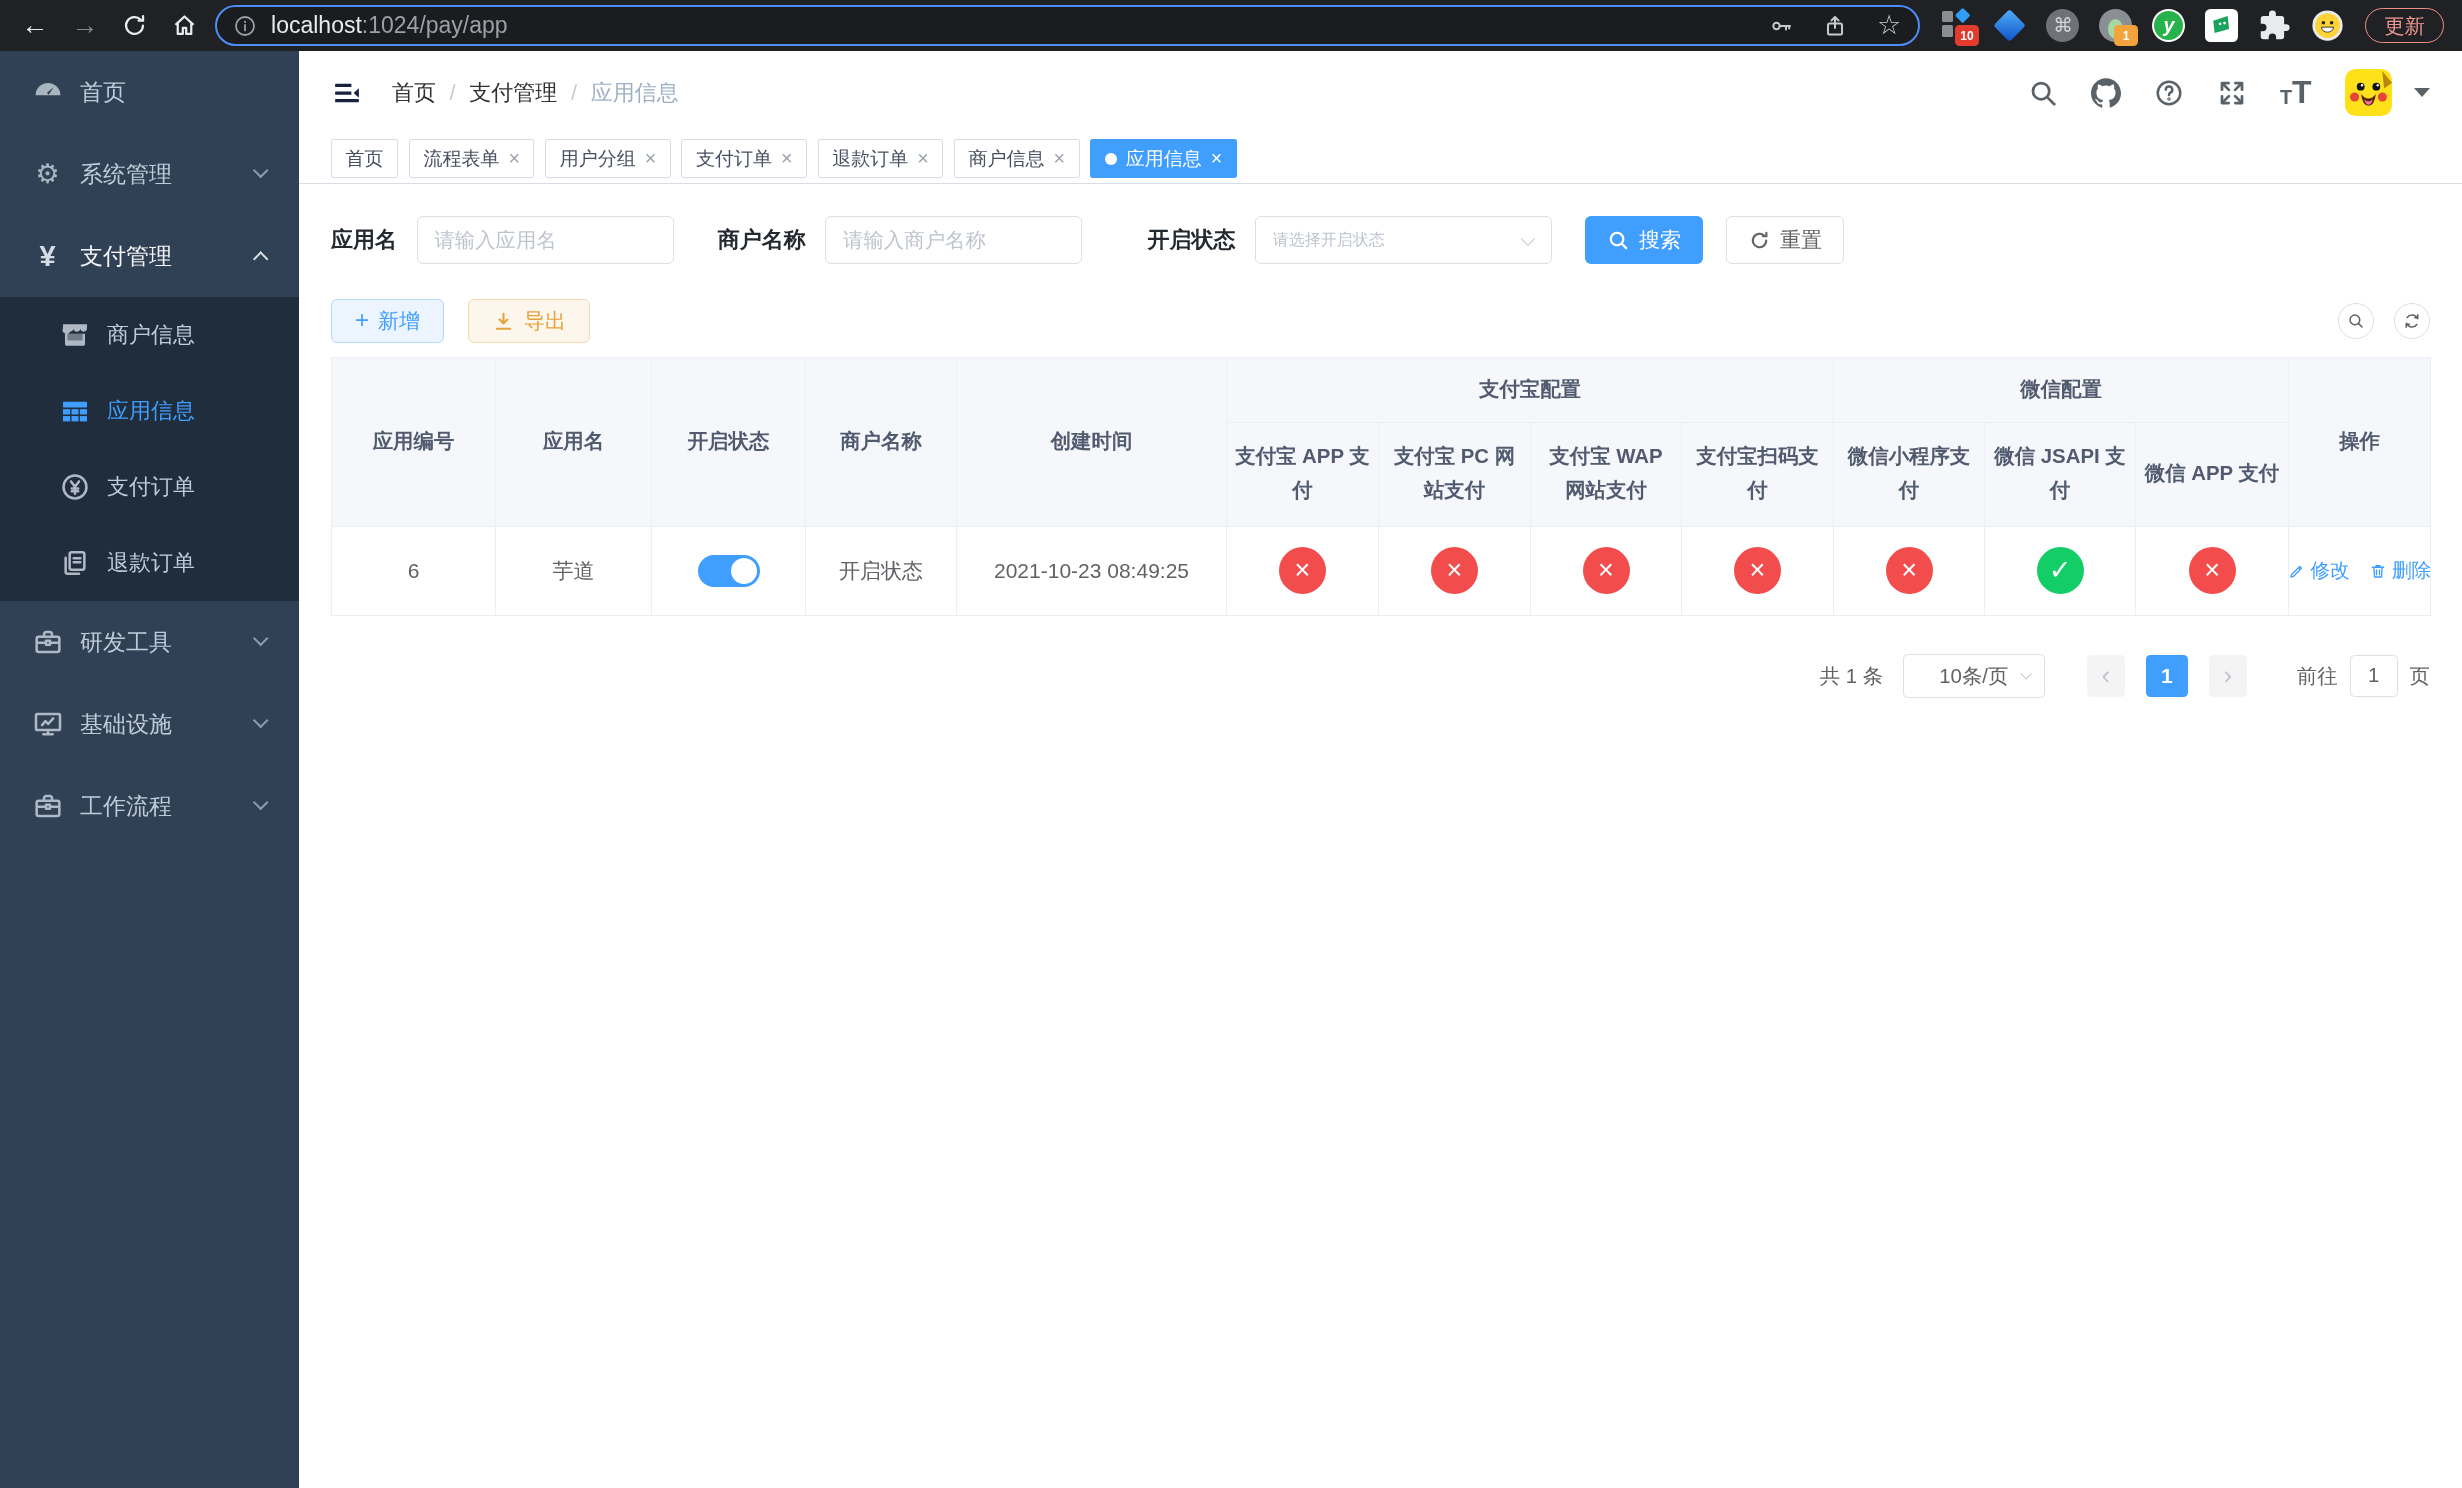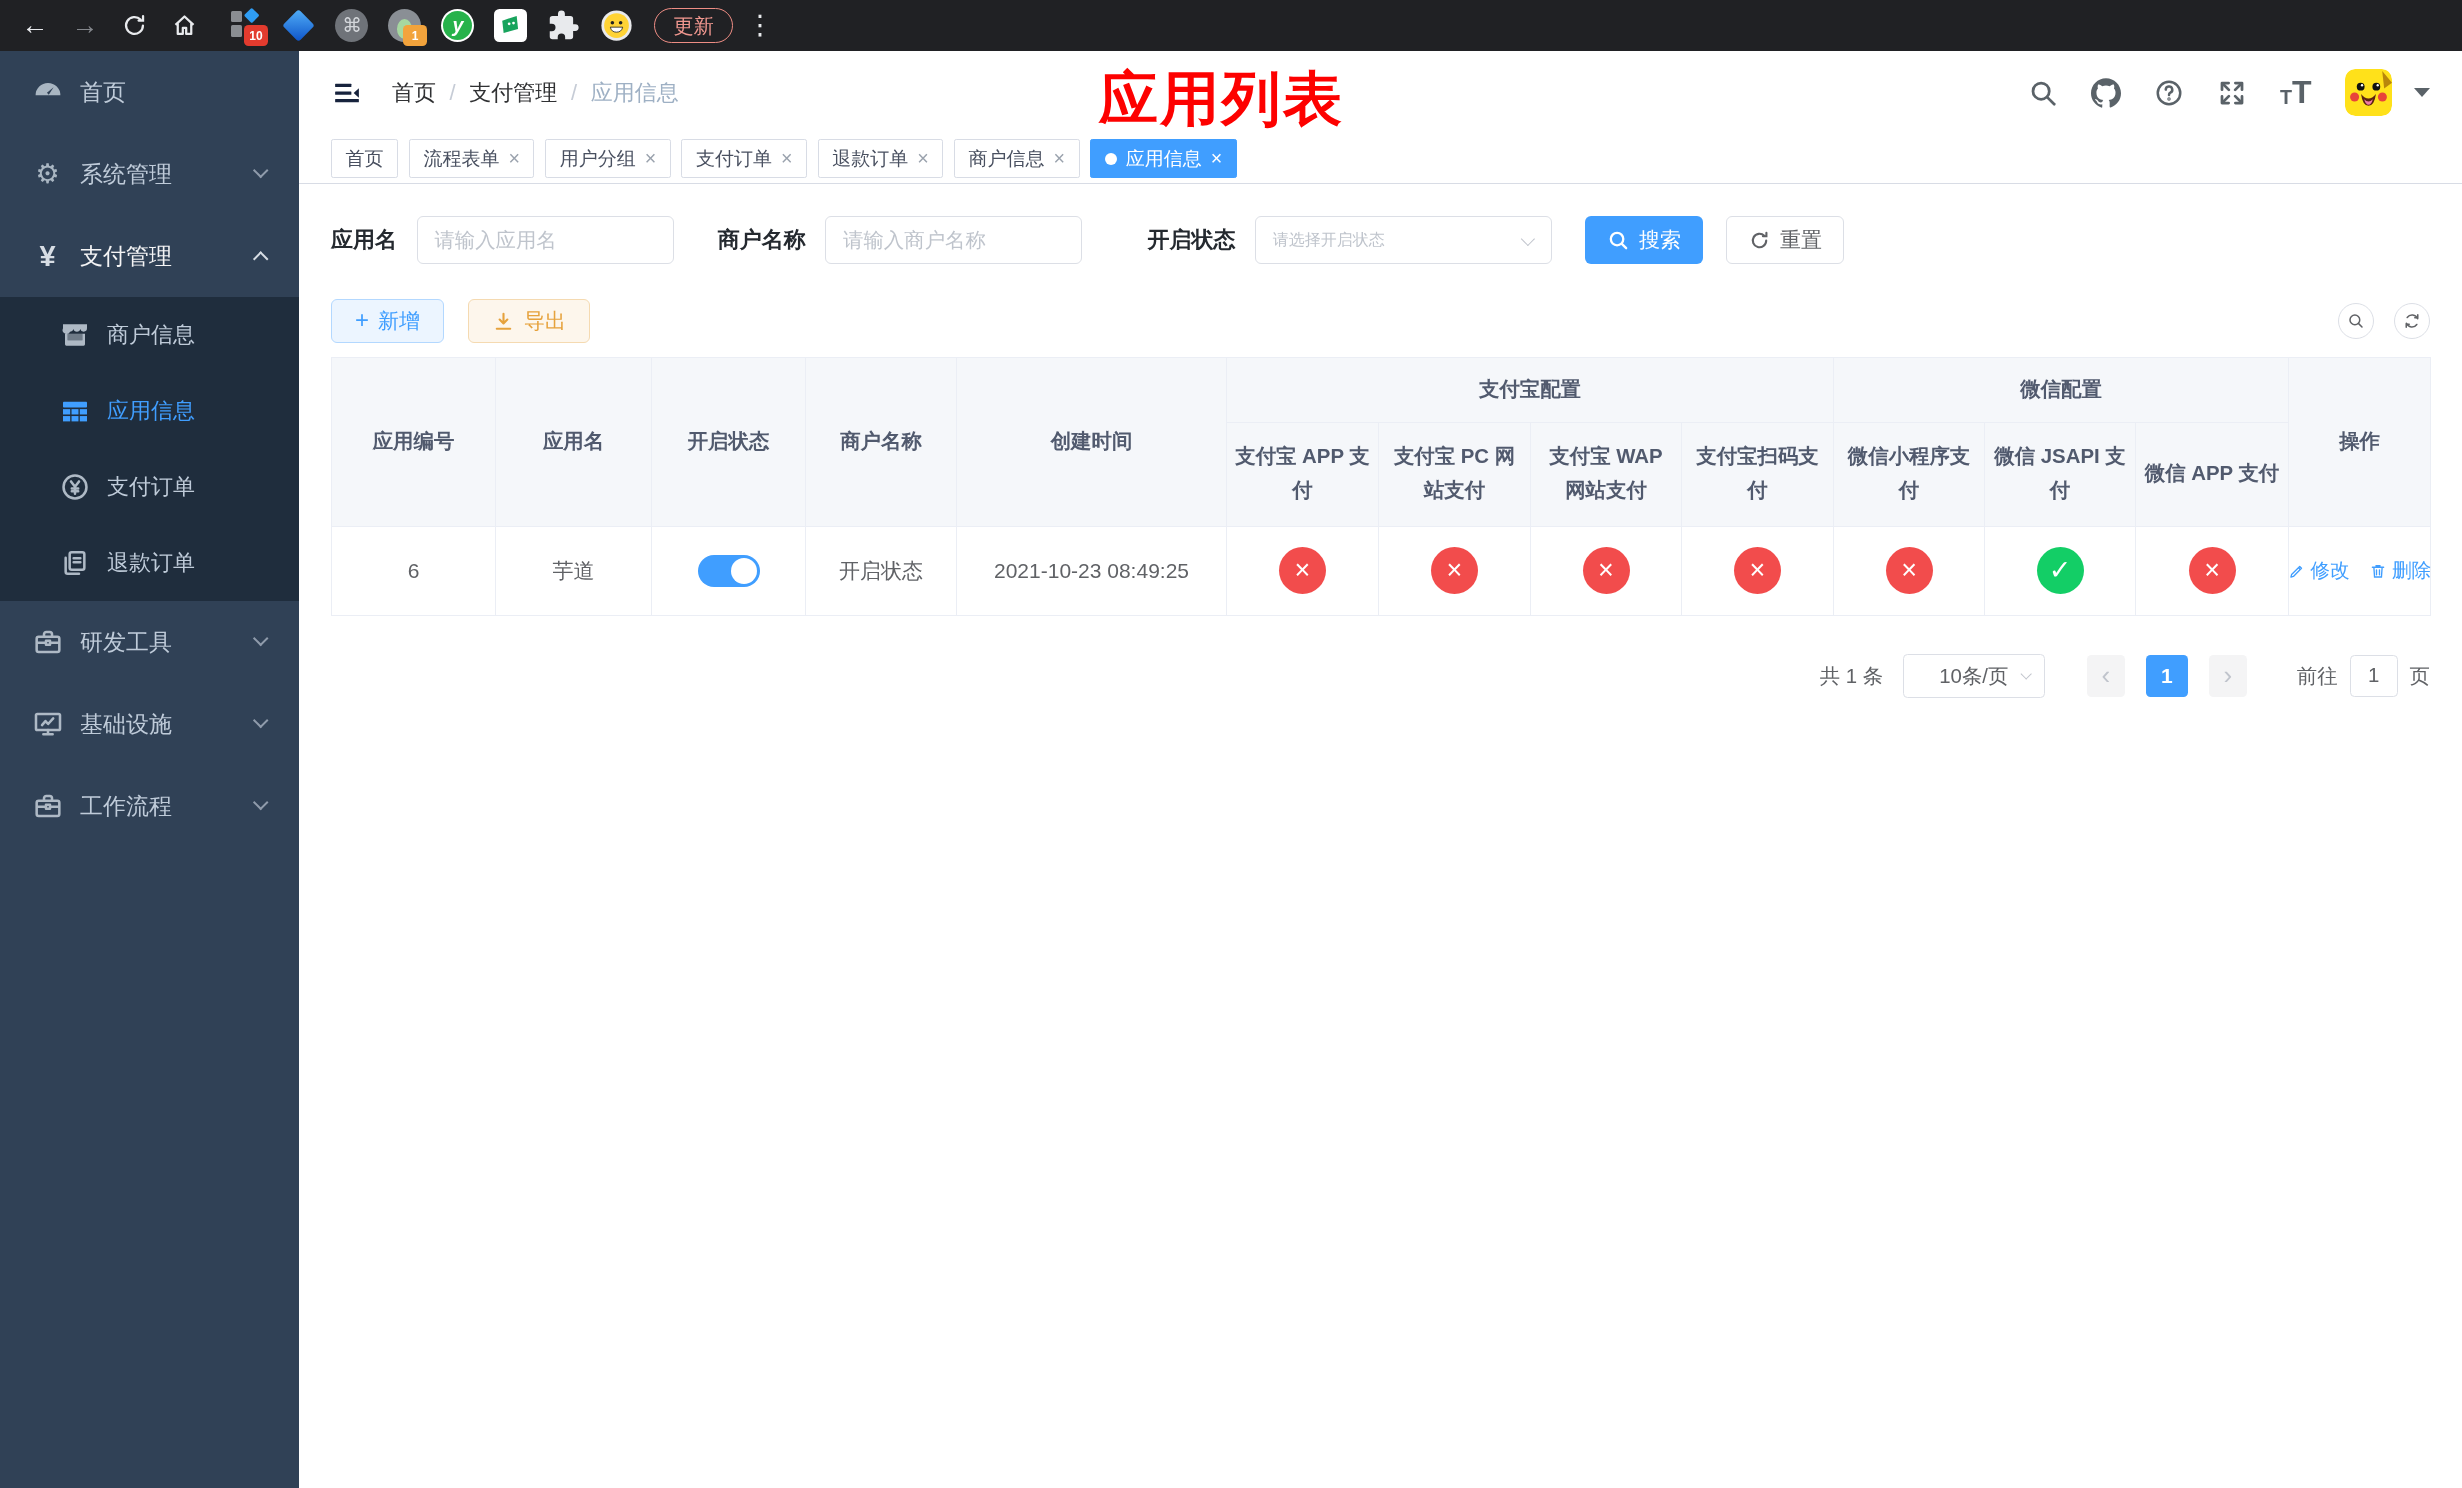--- a/index.html
+++ b/index.html
@@ -167,20 +167,39 @@
           </svg>
       </span>
       <span class="nav-btn">
         <svg viewBox="0 0 24 24" fill="none" stroke="#e8eaed" stroke-width="2" stroke-linejoin="round">
             <path d="M4 11.5 12 4l8 7.5"></path>
             <path d="M6 10v9.5h4.5V14h3v5.5H18V10"></path>
           </svg>
       </span>
     </div>
 
+    <div class="url-bar">
+      <svg viewBox="0 0 24 24" fill="none" stroke="#9aa0a6" stroke-width="1.8">
+          <circle cx="12" cy="12" r="9"></circle>
+          <path d="M12 7.6v.6M12 11v5.4" stroke-linecap="round"></path>
+        </svg>
+      <span class="url-text"><span>localhost</span><span class="rest">:1024/pay/app</span></span>
+      <span class="url-spacer"></span>
+      <span class="url-icons">
+        <svg viewBox="0 0 24 24" fill="none" stroke="#c7cacd" stroke-width="2" stroke-linecap="round">
+            <circle cx="7.5" cy="12" r="3.2"></circle>
+            <path d="M10.7 12H21M17 12v3.4M20.2 12v2.6"></path>
+          </svg>
+        <svg viewBox="0 0 24 24" fill="none" stroke="#c7cacd" stroke-width="2" stroke-linecap="round" stroke-linejoin="round">
+            <rect x="5" y="9.5" width="14" height="11" rx="1.5"></rect>
+            <path d="M12 14V3.5M8.5 6.5 12 3l3.5 3.5"></path>
+          </svg>
+        <span class="star-glyph">☆</span>
+      </span>
+    </div>
 
     <div class="ext-group">
       <span class="ext">
         <span class="blk b1"></span>
           <span class="blk b2"></span>
           <span class="blk diamond"></span>
         <span class="badge red">10</span>
       </span>
       <span class="ext">
           <span class="ext-kite"></span>
@@ -346,21 +365,20 @@
             </svg>
         </span>
         <span class="breadcrumb">
           <span>首页</span>
           <span class="sep">/</span>
           <span>支付管理</span>
           <span class="sep">/</span>
           <span class="current">应用信息</span>
         </span>
 
-        <span class="annotation">应用列表</span>
 
         <span class="topbar-icons">
           <svg viewBox="0 0 24 24" fill="none" stroke="#5a6268" stroke-width="2.2" stroke-linecap="round">
               <circle cx="10.5" cy="10.5" r="6.5"></circle>
               <path d="M15.5 15.5 21 21"></path>
             </svg>
           <svg viewBox="0 0 24 24" fill="#5a6268">
               <path d="M12 .297c-6.63 0-12 5.373-12 12 0 5.303 3.438 9.8 8.205 11.385.6.113.82-.258.82-.577 0-.285-.01-1.04-.015-2.04-3.338.724-4.042-1.61-4.042-1.61C4.422 18.07 3.633 17.7 3.633 17.7c-1.087-.744.084-.729.084-.729 1.205.084 1.838 1.236 1.838 1.236 1.07 1.835 2.809 1.305 3.495.998.108-.776.417-1.305.76-1.605-2.665-.3-5.466-1.332-5.466-5.93 0-1.31.465-2.38 1.235-3.22-.135-.303-.54-1.523.105-3.176 0 0 1.005-.322 3.3 1.23.96-.267 1.98-.399 3-.405 1.02.006 2.04.138 3 .405 2.28-1.552 3.285-1.23 3.285-1.23.645 1.653.24 2.873.12 3.176.765.84 1.23 1.91 1.23 3.22 0 4.61-2.805 5.625-5.475 5.92.42.36.81 1.096.81 2.22 0 1.606-.015 2.896-.015 3.286 0 .315.21.69.825.57C20.565 22.092 24 17.592 24 12.297c0-6.627-5.373-12-12-12"></path>
             </svg>
           <svg viewBox="0 0 24 24" fill="none" stroke="#5a6268" stroke-width="2" stroke-linecap="round">

